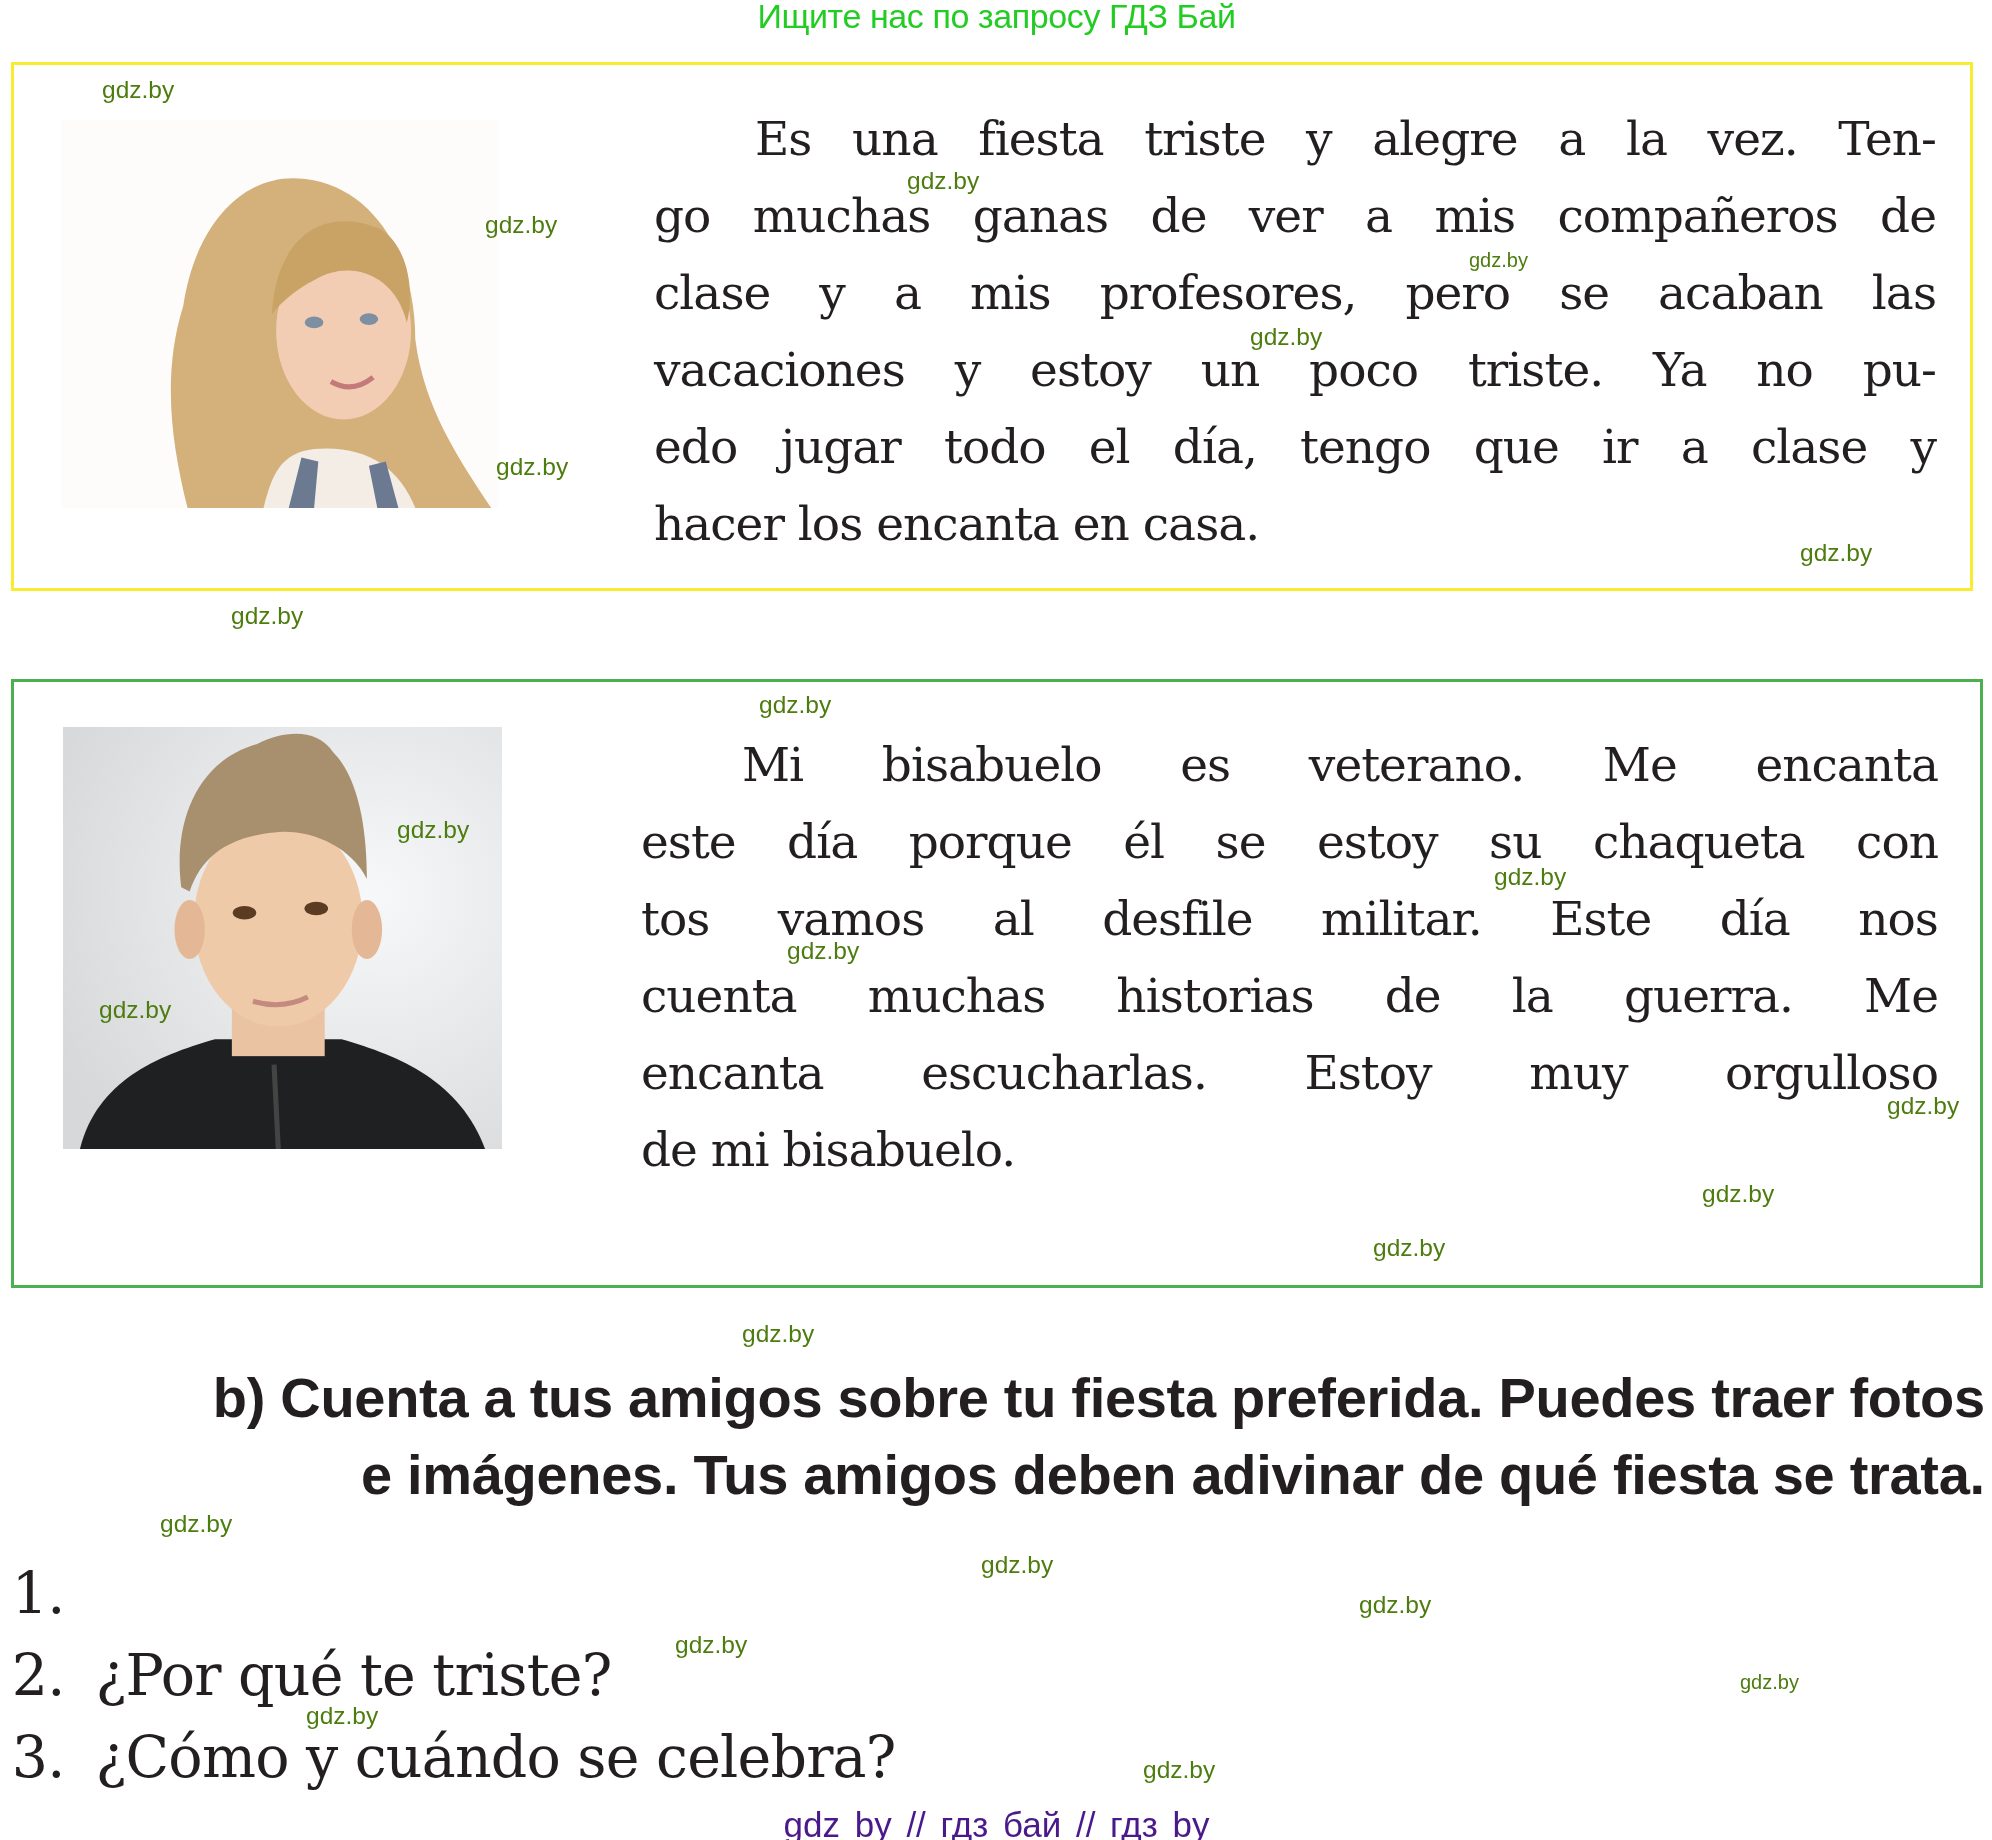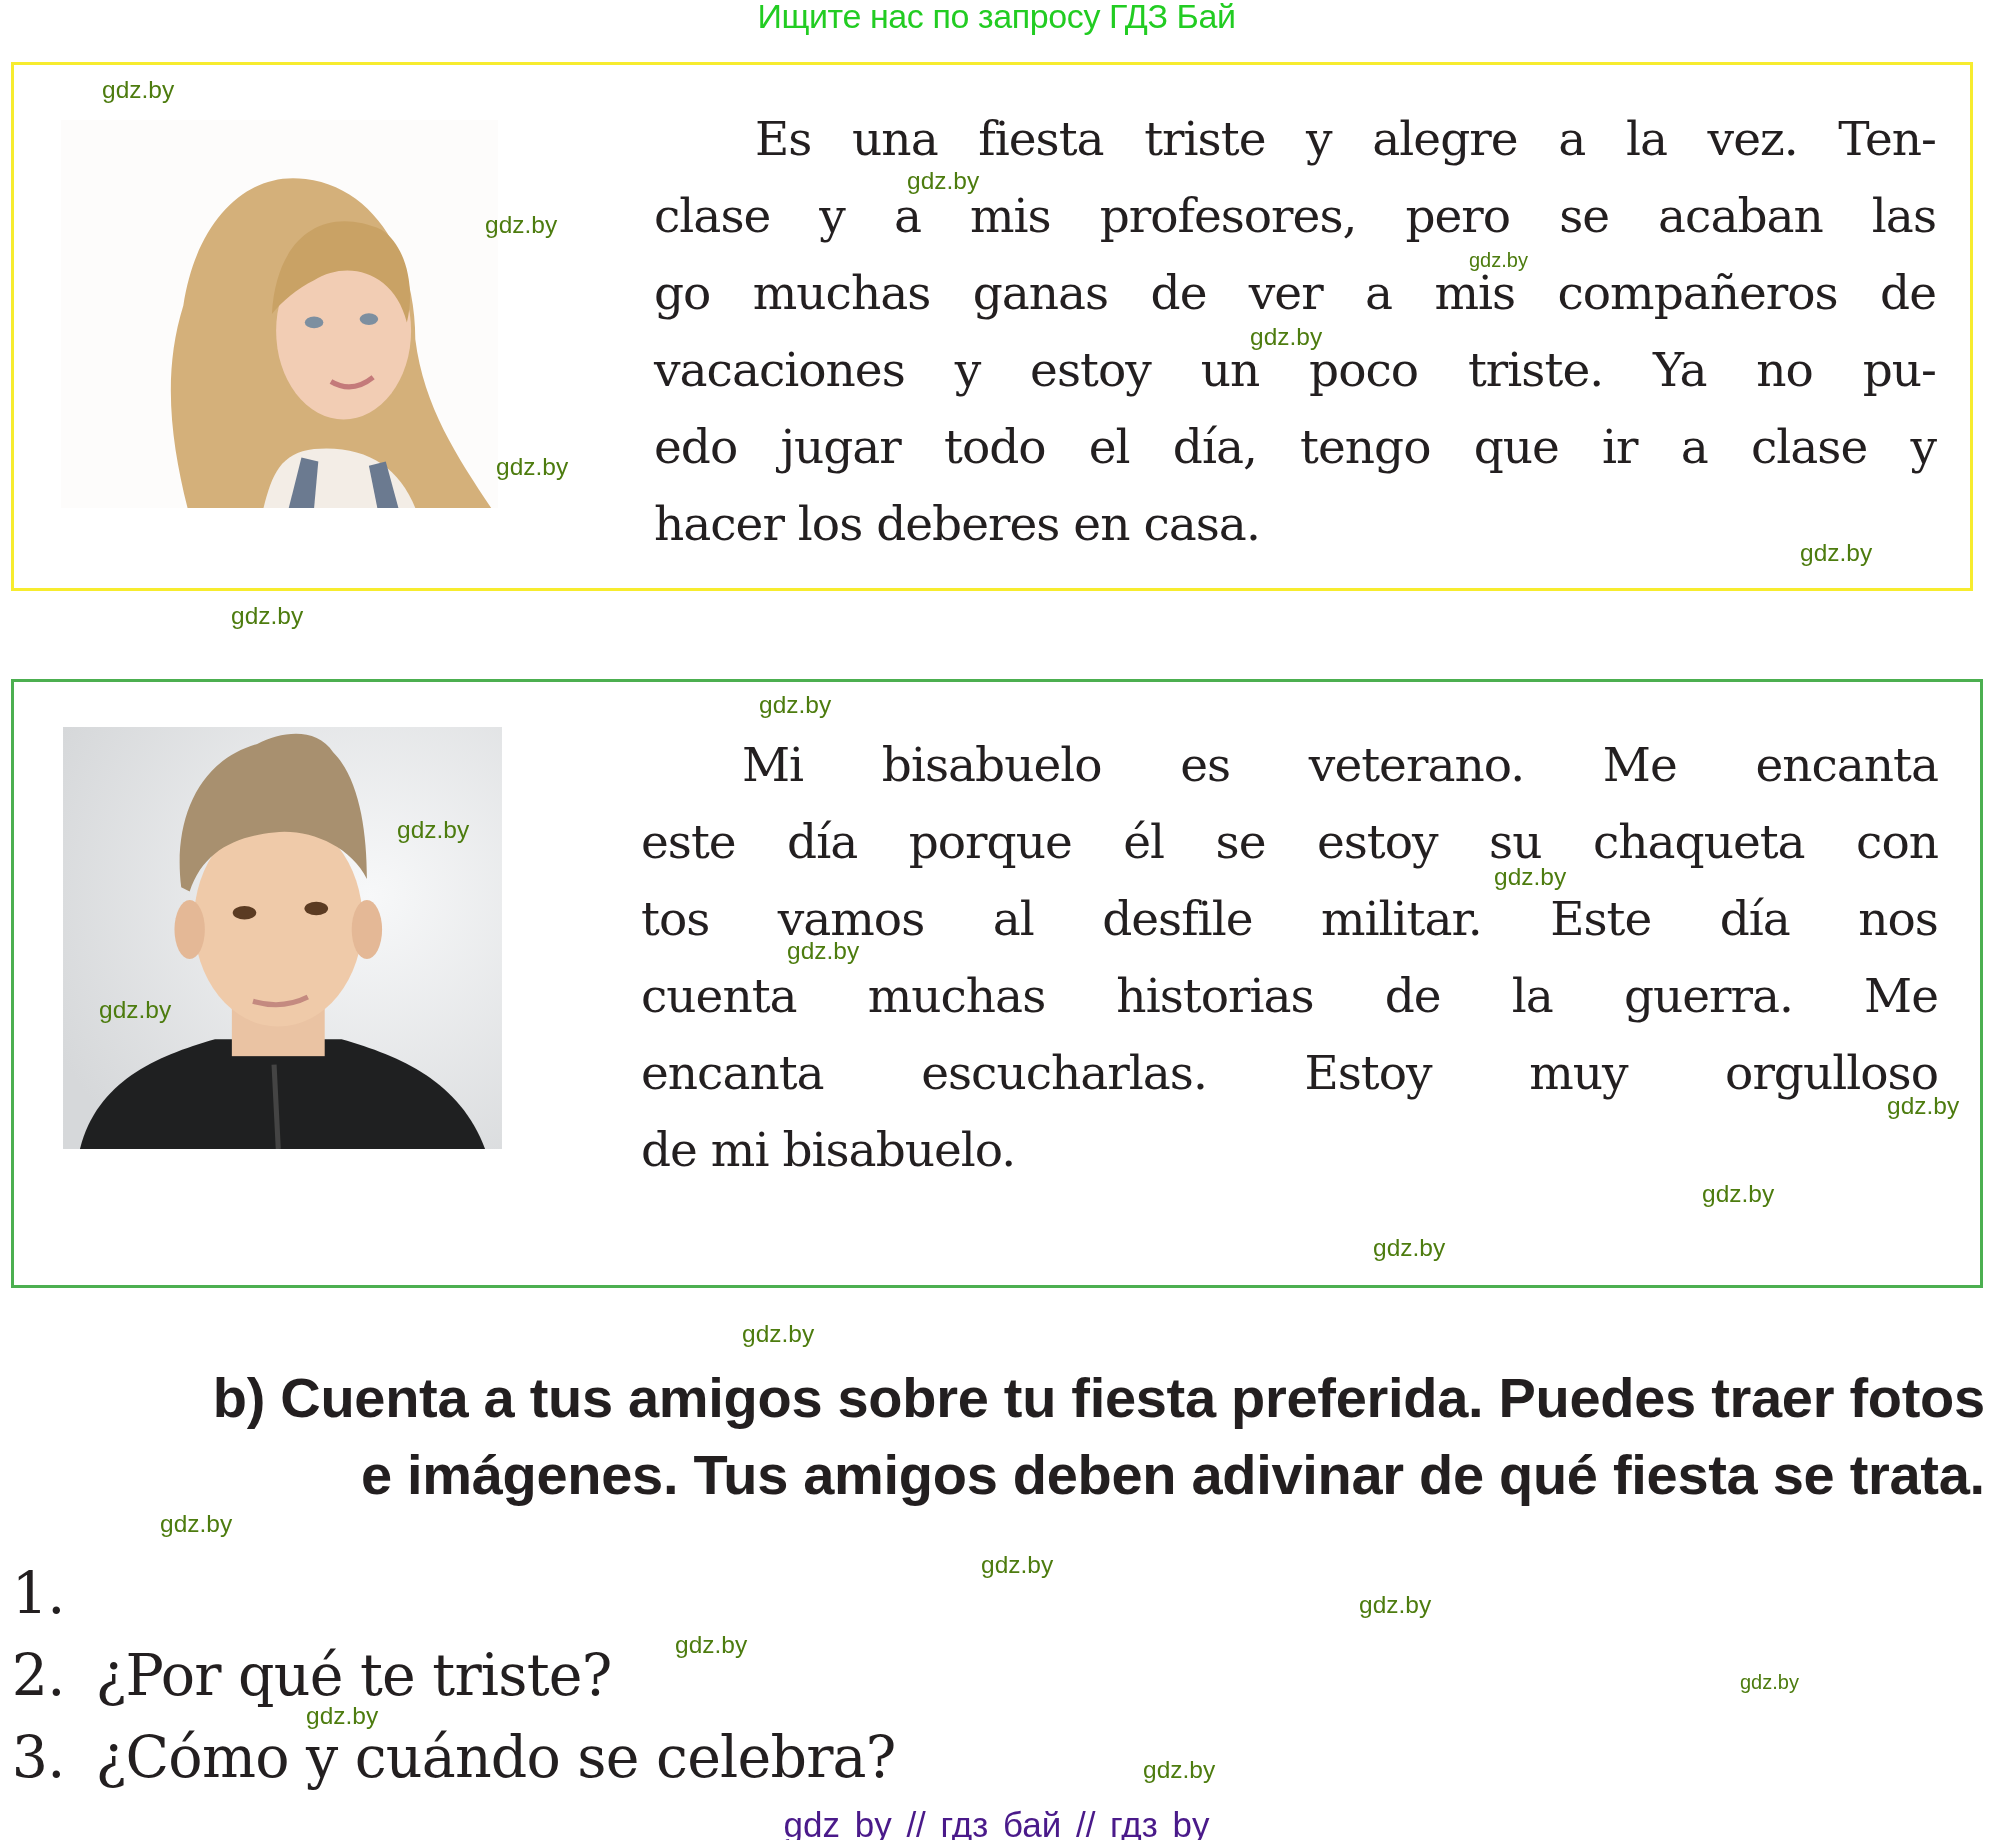--- a/index.html
+++ b/index.html
@@ -70,25 +70,25 @@
     <path d="M375 460 L365 410 L385 405 L400 460 Z" fill="#6b7a90"></path>
     <ellipse cx="335" cy="250" rx="80" ry="105" fill="#f2cdb4"></ellipse>
     <path d="M250 230 C255 140 310 100 380 130 C410 150 420 200 410 240 C395 180 340 165 300 190 C280 200 262 215 250 230 Z" fill="#c9a265"></path>
     <ellipse cx="300" cy="240" rx="11" ry="7" fill="#7d8fa0"></ellipse>
     <ellipse cx="365" cy="236" rx="11" ry="7" fill="#7d8fa0"></ellipse>
     <path d="M320 310 Q345 325 370 305" stroke="#c47a7a" stroke-width="6" fill="none"></path>
   </svg>
 </div>
 <div class="para para-1">
   <span class="line indent">Es una fiesta triste y alegre a la vez. Ten-</span>
+  <span class="line">go muchas ganas de ver a mis compañeros de</span>
   <span class="line">clase y a mis profesores, pero se acaban las</span>
-  <span class="line">go muchas ganas de ver a mis compañeros de</span>
   <span class="line">vacaciones y estoy un poco triste. Ya no pu-</span>
   <span class="line">edo jugar todo el día, tengo que ir a clase y</span>
-  <span class="line last">hacer los deberes en casa.</span>
+  <span class="line last">hacer los encanta en casa.</span>
 </div>
 
 <div class="box box-green"></div>
 <div class="photo photo-boy">
   <svg width="439" height="422" viewBox="0 0 520 500">
     <defs>
       <radialGradient id="bg2" cx="0.7" cy="0.4" r="0.8">
         <stop offset="0" stop-color="#f7f8f9"></stop>
           <stop offset="1" stop-color="#d6d8da"></stop>
       </radialGradient>

